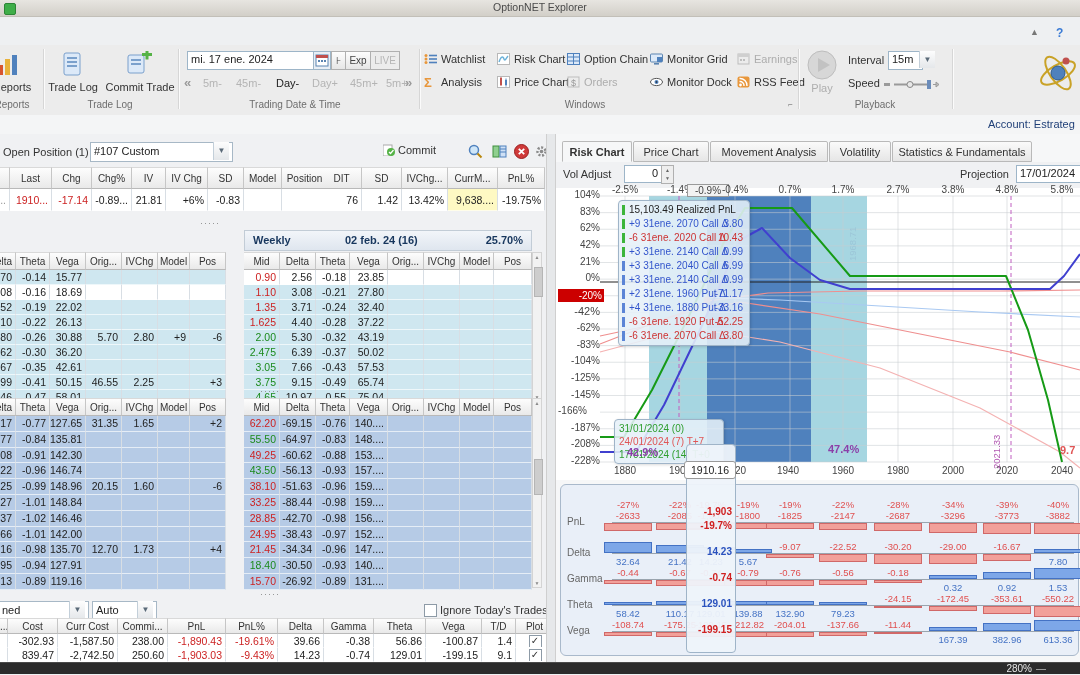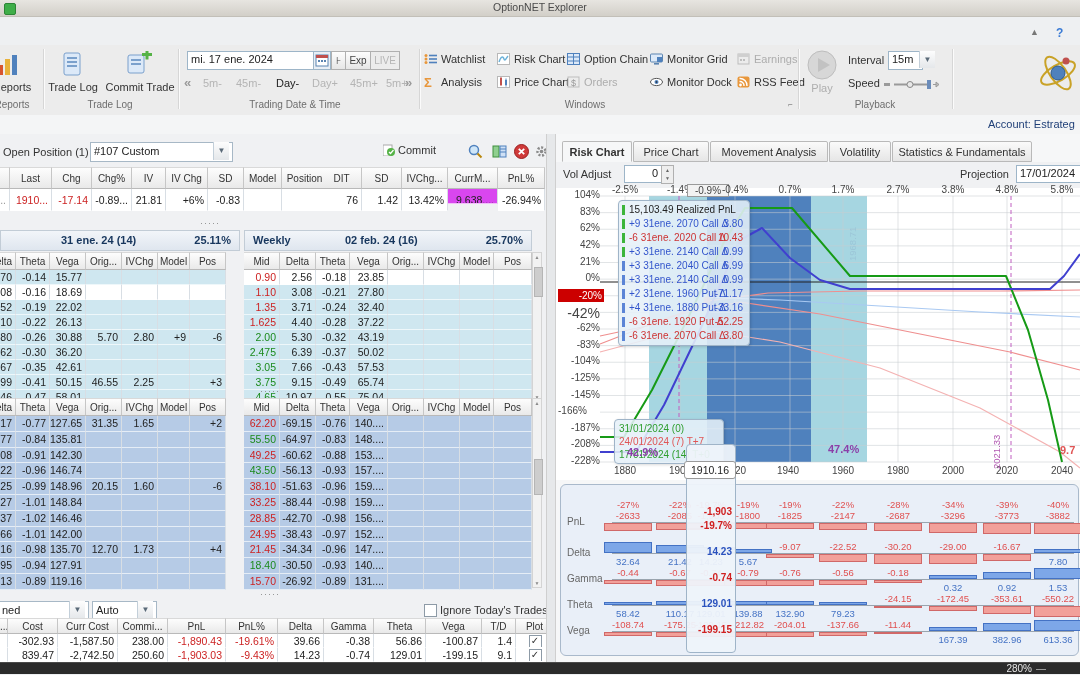--- a/index.html
+++ b/index.html
@@ -278,29 +278,25 @@
     </div>
   <div id="summaryR" style="position: absolute; left: 322px; top: 167px; width: 223px; overflow: hidden; height: 44px;">
       <div class="gridhead" style="left: 0px; top: 0px; width: 40px; height: 22px; line-height: 22px;">DIT</div>
       <div class="gridhead" style="left: 40px; top: 0px; width: 40px; height: 22px; line-height: 22px;">SD</div>
       <div class="gridhead" style="left: 80px; top: 0px; width: 46px; height: 22px; line-height: 22px;">IVChg...</div>
       <div class="gridhead" style="left: 126px; top: 0px; width: 50px; height: 22px; line-height: 22px;">CurrM...</div>
       <div class="gridhead" style="left: 176px; top: 0px; width: 47px; height: 22px; line-height: 22px;">PnL%</div>
       <div class="gridcell" style="left: 0px; top: 22px; width: 40px; height: 22px; line-height: 22px; background: rgb(255, 255, 255); border-bottom: 1px solid rgba(255, 255, 255, 0.65);">76</div>
       <div class="gridcell" style="left: 40px; top: 22px; width: 40px; height: 22px; line-height: 22px; background: rgb(255, 255, 255); border-bottom: 1px solid rgba(255, 255, 255, 0.65);">1.42</div>
       <div class="gridcell" style="left: 80px; top: 22px; width: 46px; height: 22px; line-height: 22px; background: rgb(255, 255, 255); border-bottom: 1px solid rgba(255, 255, 255, 0.65);">13.42%</div>
-      <div class="gridcell" style="left: 126px; top: 22px; width: 50px; height: 15px; line-height: 22px; background: #d946ef; border-bottom: 1px solid rgba(255, 255, 255, 0.65);">9,638....</div>
-      <div class="gridcell" style="left: 176px; top: 22px; width: 47px; height: 22px; line-height: 22px; background: rgb(255, 255, 255); border-bottom: 1px solid rgba(255, 255, 255, 0.65);">-26.94%</div>
+      <div class="gridcell" style="left: 126px; top: 22px; width: 50px; height: 22px; line-height: 22px; background: #fef9c3; border-bottom: 1px solid rgba(255, 255, 255, 0.65);">9,638....</div>
+      <div class="gridcell" style="left: 176px; top: 22px; width: 47px; height: 22px; line-height: 22px; background: rgb(255, 255, 255); border-bottom: 1px solid rgba(255, 255, 255, 0.65);">-19.75%</div>
     </div>
   <div class="dots" style="left:200px;top:218px;">·····</div>
 
-  <div class="abs" style="left:0;top:230px;width:240px;height:21px;background:linear-gradient(#f2f5f9,#dfe6ef);border:1px solid #c2ccd6;box-sizing:border-box;">
-    <span style="position:absolute;left:60px;top:3px;color:#17365d;font-weight:bold;">31 ene. 24 (14)</span>
-    <span style="position:absolute;right:8px;top:3px;color:#17365d;font-weight:bold;">25.11%</span>
-  </div>
   <div class="abs" style="left:244px;top:230px;width:288px;height:21px;background:linear-gradient(#f2f5f9,#dfe6ef);border:1px solid #c2ccd6;box-sizing:border-box;">
     <span style="position:absolute;left:8px;top:3px;color:#17365d;font-weight:bold;">Weekly</span>
     <span style="position:absolute;left:100px;top:3px;color:#17365d;font-weight:bold;">02 feb. 24 (16)</span>
     <span style="position:absolute;right:8px;top:3px;color:#17365d;font-weight:bold;">25.70%</span>
   </div>
 
   <div id="callsL" style="position: absolute; left: 0px; top: 252px; width: 240px; overflow: hidden; height: 153px;">
       <div class="gridhead" style="left: -14px; top: 0px; width: 30px; height: 18px; line-height: 18px;">Delta</div>
       <div class="gridhead" style="left: 16px; top: 0px; width: 34px; height: 18px; line-height: 18px;">Theta</div>
       <div class="gridhead" style="left: 50px; top: 0px; width: 36px; height: 18px; line-height: 18px;">Vega</div>
@@ -745,21 +741,21 @@
       <circle cx="707" cy="300" r="3.5" fill="#e88a8a" opacity="0.8"></circle>
     </svg>
   <div id="chartlabels">
       <div class="abs" style="left: 558px; top: 189px; width: 42px; text-align: right; font-size: 10px; color: rgb(68, 68, 68); background: transparent; padding: 0px;">104%</div>
       <div class="abs" style="left: 558px; top: 205.625px; width: 42px; text-align: right; font-size: 10px; color: rgb(68, 68, 68); background: transparent; padding: 0px;">83%</div>
       <div class="abs" style="left: 558px; top: 222.25px; width: 42px; text-align: right; font-size: 10px; color: rgb(68, 68, 68); background: transparent; padding: 0px;">62%</div>
       <div class="abs" style="left: 558px; top: 238.875px; width: 42px; text-align: right; font-size: 10px; color: rgb(68, 68, 68); background: transparent; padding: 0px;">42%</div>
       <div class="abs" style="left: 558px; top: 255.5px; width: 42px; text-align: right; font-size: 10px; color: rgb(68, 68, 68); background: transparent; padding: 0px;">21%</div>
       <div class="abs" style="left: 558px; top: 272.125px; width: 42px; text-align: right; font-size: 10px; color: rgb(68, 68, 68); background: transparent; padding: 0px;">0%</div>
       <div class="abs" style="left: 558px; top: 288.75px; width: 42px; text-align: right; font-size: 10px; color: rgb(255, 255, 255); background: rgb(204, 0, 0); padding: 1px 2px;">-20%</div>
-      <div class="abs" style="left: 558px; top: 305.375px; width: 42px; text-align: right; font-size: 14px; color: rgb(68, 68, 68); background: transparent; padding: 0px;">-42%</div>
+      <div class="abs" style="left: 558px; top: 305.375px; width: 42px; text-align: right; font-size: 11px; color: rgb(68, 68, 68); background: transparent; padding: 0px;">-42%</div>
       <div class="abs" style="left: 558px; top: 322px; width: 42px; text-align: right; font-size: 10px; color: rgb(68, 68, 68); background: transparent; padding: 0px;">-62%</div>
       <div class="abs" style="left: 558px; top: 338.625px; width: 42px; text-align: right; font-size: 10px; color: rgb(68, 68, 68); background: transparent; padding: 0px;">-83%</div>
       <div class="abs" style="left: 558px; top: 355.25px; width: 42px; text-align: right; font-size: 10px; color: rgb(68, 68, 68); background: transparent; padding: 0px;">-104%</div>
       <div class="abs" style="left: 558px; top: 371.875px; width: 42px; text-align: right; font-size: 10px; color: rgb(68, 68, 68); background: transparent; padding: 0px;">-125%</div>
       <div class="abs" style="left: 558px; top: 388.5px; width: 42px; text-align: right; font-size: 10px; color: rgb(68, 68, 68); background: transparent; padding: 0px;">-145%</div>
       <div class="abs" style="left: 558px; top: 405.125px; width: 42px; font-size: 10px; color: rgb(68, 68, 68); background: transparent; padding: 0px;">-166%</div>
       <div class="abs" style="left: 558px; top: 421.75px; width: 42px; text-align: right; font-size: 10px; color: rgb(68, 68, 68); background: transparent; padding: 0px;">-187%</div>
       <div class="abs" style="left: 558px; top: 438.375px; width: 42px; text-align: right; font-size: 10px; color: rgb(68, 68, 68); background: transparent; padding: 0px;">-208%</div>
       <div class="abs" style="left: 558px; top: 455px; width: 42px; text-align: right; font-size: 10px; color: rgb(68, 68, 68); background: transparent; padding: 0px;">-228%</div>
       <div class="abs" style="left: 605px; top: 184px; width: 40px; text-align: center; font-size: 10px; color: rgb(68, 68, 68); border: none; background: transparent;">-2.5%</div>

